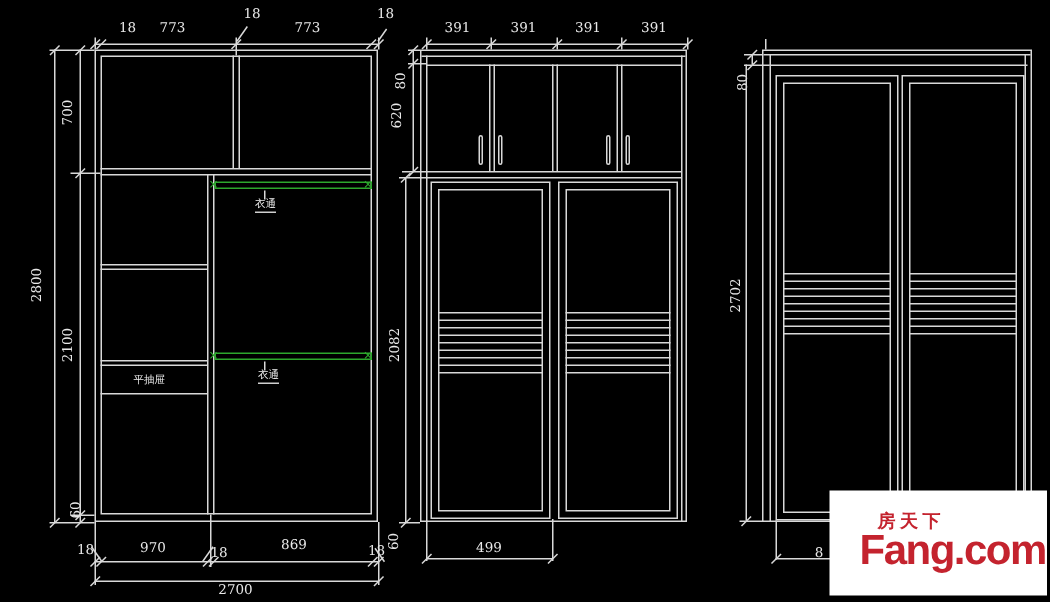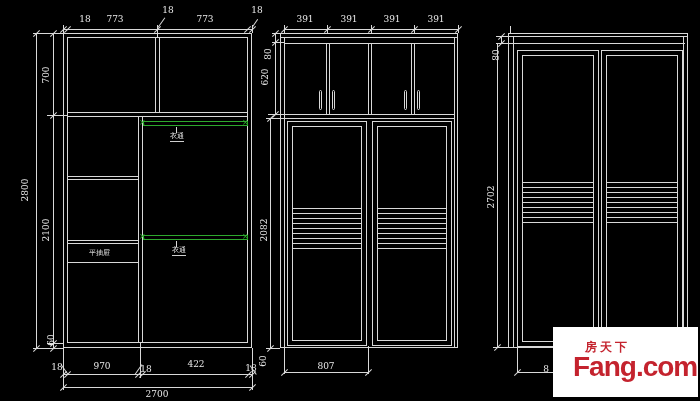--- a/index.html
+++ b/index.html
@@ -108,21 +108,21 @@
     <div class="tick" style="left:63px;top:374px"></div>
     <div class="tick" style="left:134px;top:374px"></div>
     <div class="tick" style="left:138px;top:374px"></div>
     <div class="tick" style="left:244px;top:374px"></div>
     <div class="tick" style="left:248px;top:374px"></div>
     <span class="dim" style="left:49px;top:362px;width:16px">18</span>
     <div class="lead" style="left:61px;top:364px;width:12px;transform:rotate(55deg)"></div>
     <span class="dim" style="left:87px;top:361px;width:30px">970</span>
     <span class="dim" style="left:138px;top:364px;width:16px">18</span>
     <div class="lead" style="left:142px;top:364px;width:12px;transform:rotate(125deg)"></div>
-    <span class="dim" style="left:181px;top:359px;width:30px">422</span>
+    <span class="dim" style="left:181px;top:359px;width:30px">869</span>
     <span class="dim" style="left:243px;top:363px;width:16px">18</span>
     <div class="lead" style="left:250px;top:365px;width:11px;transform:rotate(55deg)"></div>
     <div class="vl" style="left:63px;top:378px;height:12px"></div>
     <div class="vl" style="left:252px;top:378px;height:12px"></div>
     <div class="hl" style="left:63px;top:387px;width:189px"></div>
     <div class="tick" style="left:59px;top:387px"></div>
     <div class="tick" style="left:248px;top:387px"></div>
     <span class="dim" style="left:139px;top:389px;width:36px">2700</span>
   </div>
 
@@ -203,21 +203,21 @@
     <div class="tick" style="left:266px;top:118px"></div>
     <div class="tick" style="left:266px;top:348px"></div>
     <span class="dim rot" style="left:249px;top:225px;width:30px">2082</span>
     <span class="dim rot" style="left:248px;top:356px;width:30px">60</span>
 
     <div class="vl" style="left:284px;top:348px;height:26px"></div>
     <div class="vl" style="left:368px;top:346px;height:28px"></div>
     <div class="hl" style="left:284px;top:372px;width:84px"></div>
     <div class="tick" style="left:280px;top:372px"></div>
     <div class="tick" style="left:364px;top:372px"></div>
-    <span class="dim" style="left:311px;top:361px;width:30px">807</span>
+    <span class="dim" style="left:311px;top:361px;width:30px">499</span>
   </div>
 
   <div>
     <div class="box" style="left:508px;top:33px;width:180px;height:315px"></div>
     <div class="hl" style="left:509px;top:36px;width:178px"></div>
     <div class="hl" style="left:513px;top:43px;width:172px"></div>
     <div class="vl" style="left:513px;top:36px;height:312px"></div>
     <div class="vl" style="left:683px;top:36px;height:312px"></div>
     <div class="box" style="left:517px;top:50px;width:82px;height:297px"></div>
     <div class="box" style="left:522px;top:55px;width:72px;height:287px"></div>

